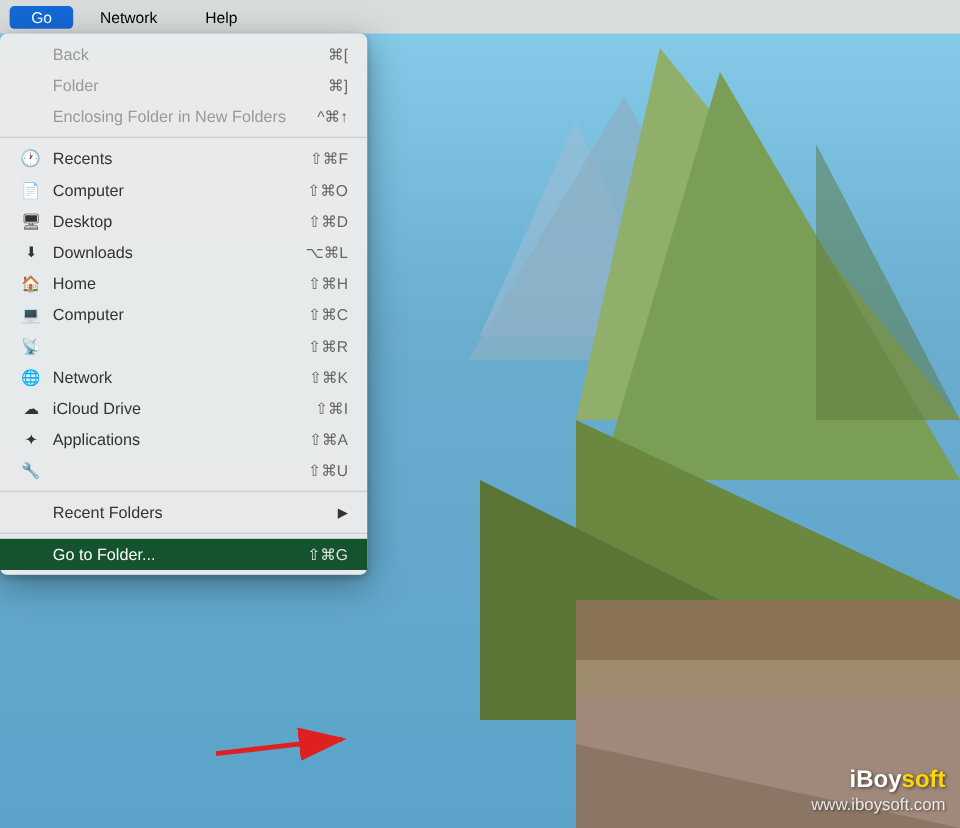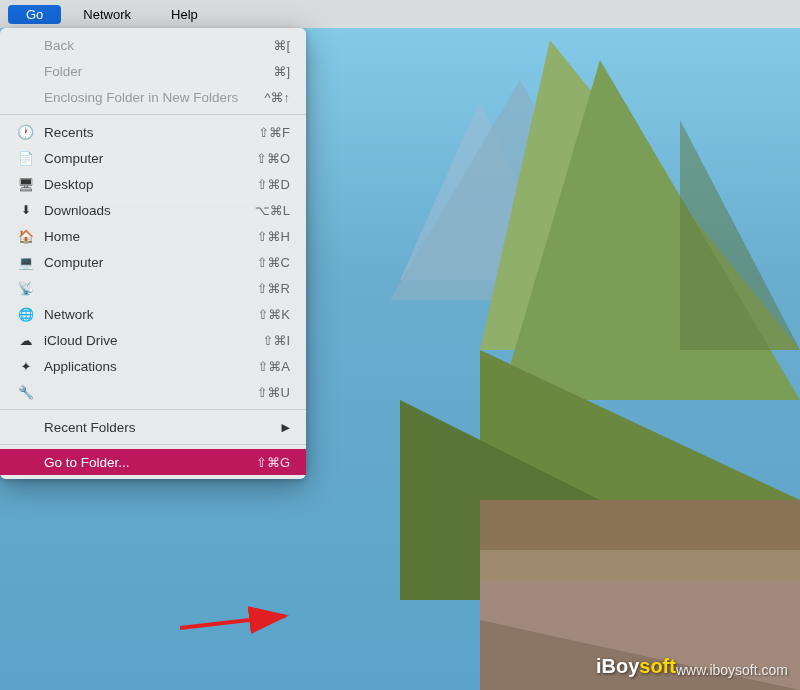--- a/index.html
+++ b/index.html
@@ -81,21 +81,21 @@
       cursor: default;
       min-height: 26px;
       position: relative;
     }
 
     .menu-item.disabled {
       color: #999;
     }
 
     .menu-item.highlighted {
-      background: #be185d;
+      background: #14532d;
       color: #fff;
     }
 
     .menu-item.highlighted .shortcut {
       color: rgba(255,255,255,0.85);
     }
 
     .menu-item .icon {
       width: 20px;
       margin-right: 8px;
@@ -128,21 +128,21 @@
       margin: 4px 0;
     }
 
     
     .watermark {
       position: absolute;
       bottom: 12px;
       right: 12px;
       z-index: 300;
       display: flex;
-      flex-direction: row;
+      flex-direction: column;
       align-items: flex-end;
     }
   </style>
 </head>
 <body>
 
 <div class="background">
   <svg class="mountain-svg" viewBox="0 0 800 690" xmlns="http://www.w3.org/2000/svg">
 
     <defs>

